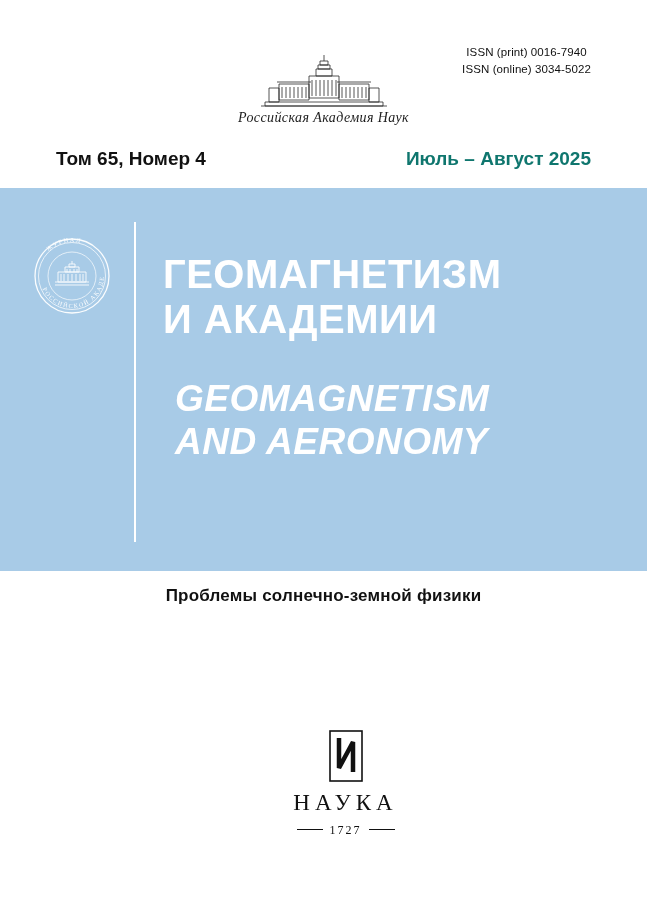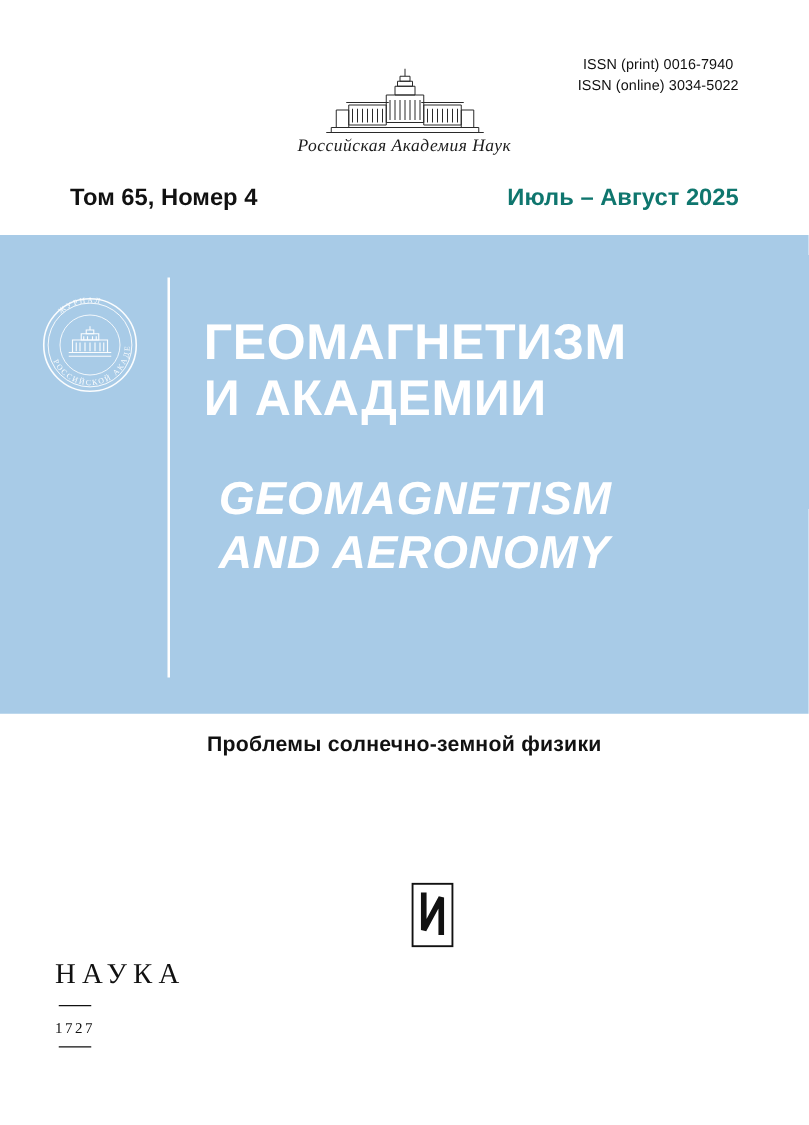--- a/index.html
+++ b/index.html
@@ -144,21 +144,21 @@
     color: #111111;
     letter-spacing: 0.2px;
   }
 
   
   .publisher {
     position: absolute;
     left: 0;
     right: 0;
     bottom: 62px;
-    text-align: left;
+    text-align: center;
     padding-left: 44px;
   }
   .publisher svg { display: block; margin: 0 auto 8px auto; }
   .publisher .pub-name {
     font-family: "Liberation Serif", serif;
     font-size: 23px;
     letter-spacing: 5px;
     color: #111111;
   }
   .publisher .pub-year {
@@ -166,21 +166,20 @@
     font-size: 12px;
     letter-spacing: 2px;
     color: #111111;
     margin-top: 3px;
   }
   .pub-year-wrap {
     display: inline-flex;
     align-items: center;
     gap: 7px;
     margin-top: 4px;
-    flex-direction: column;
   }
   .pub-rule {
     width: 26px;
     height: 1px;
     background: #111111;
     display: inline-block;
   }
 </style>
 </head>
 <body>

